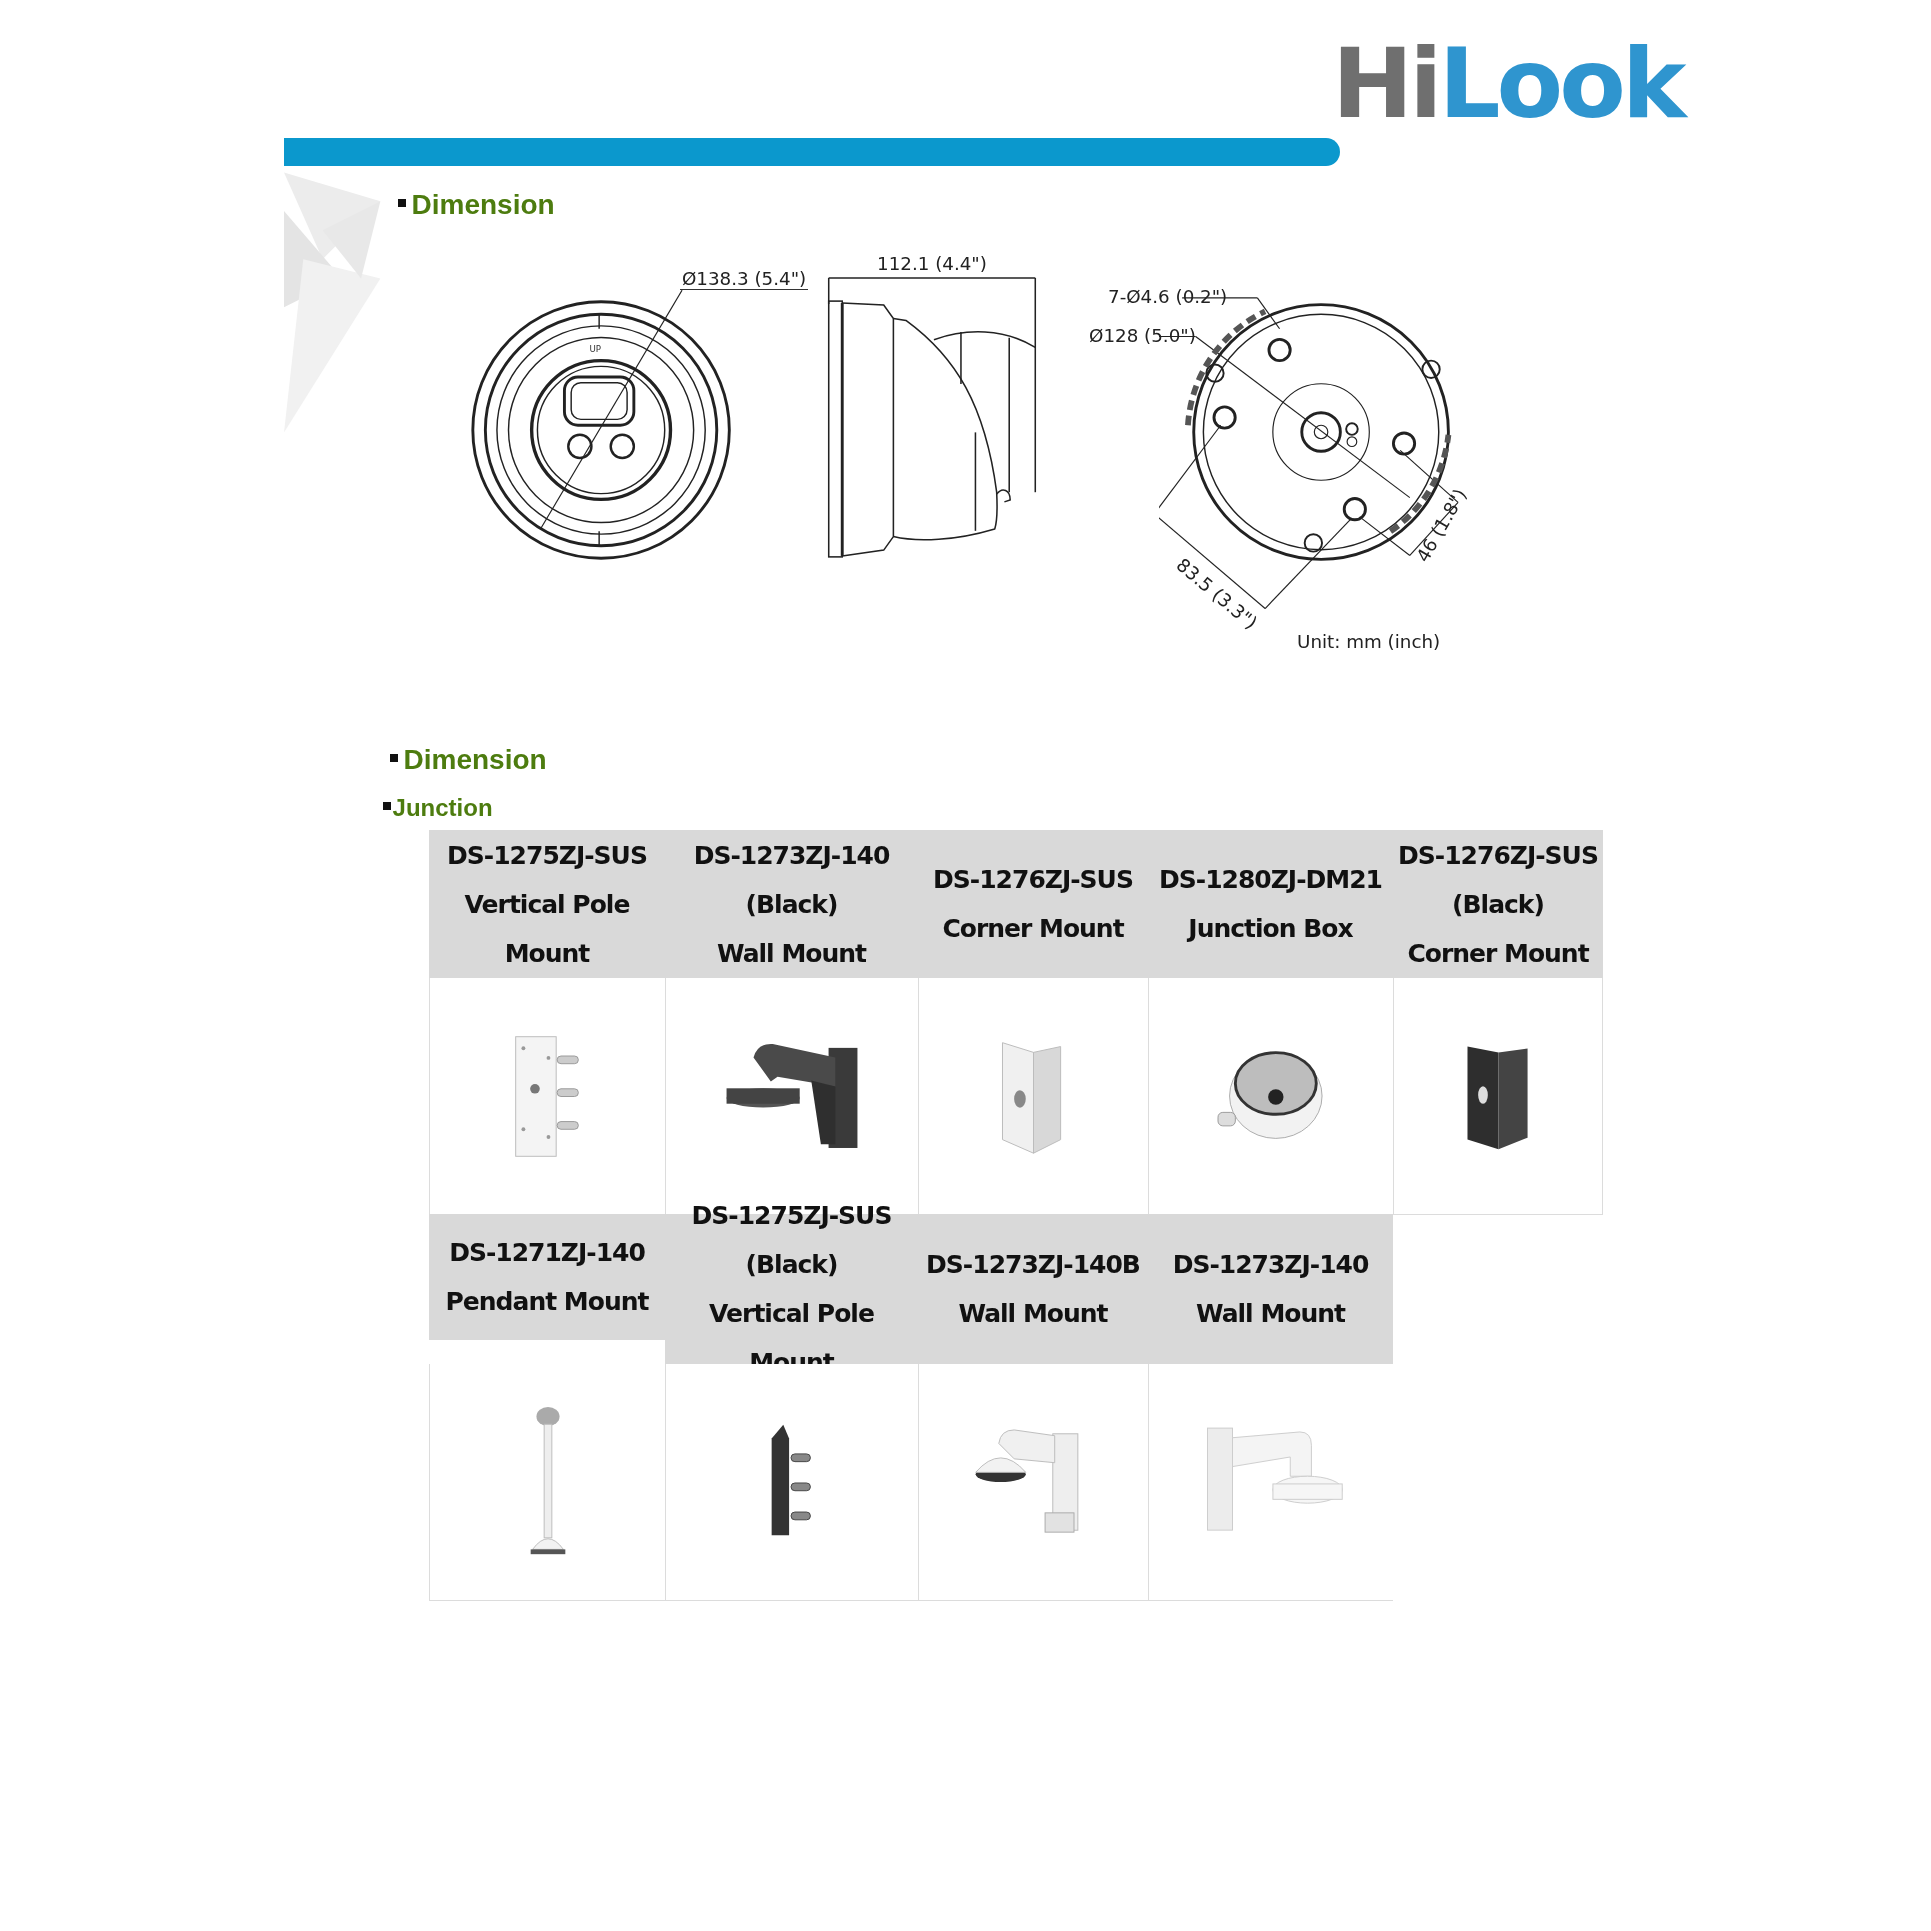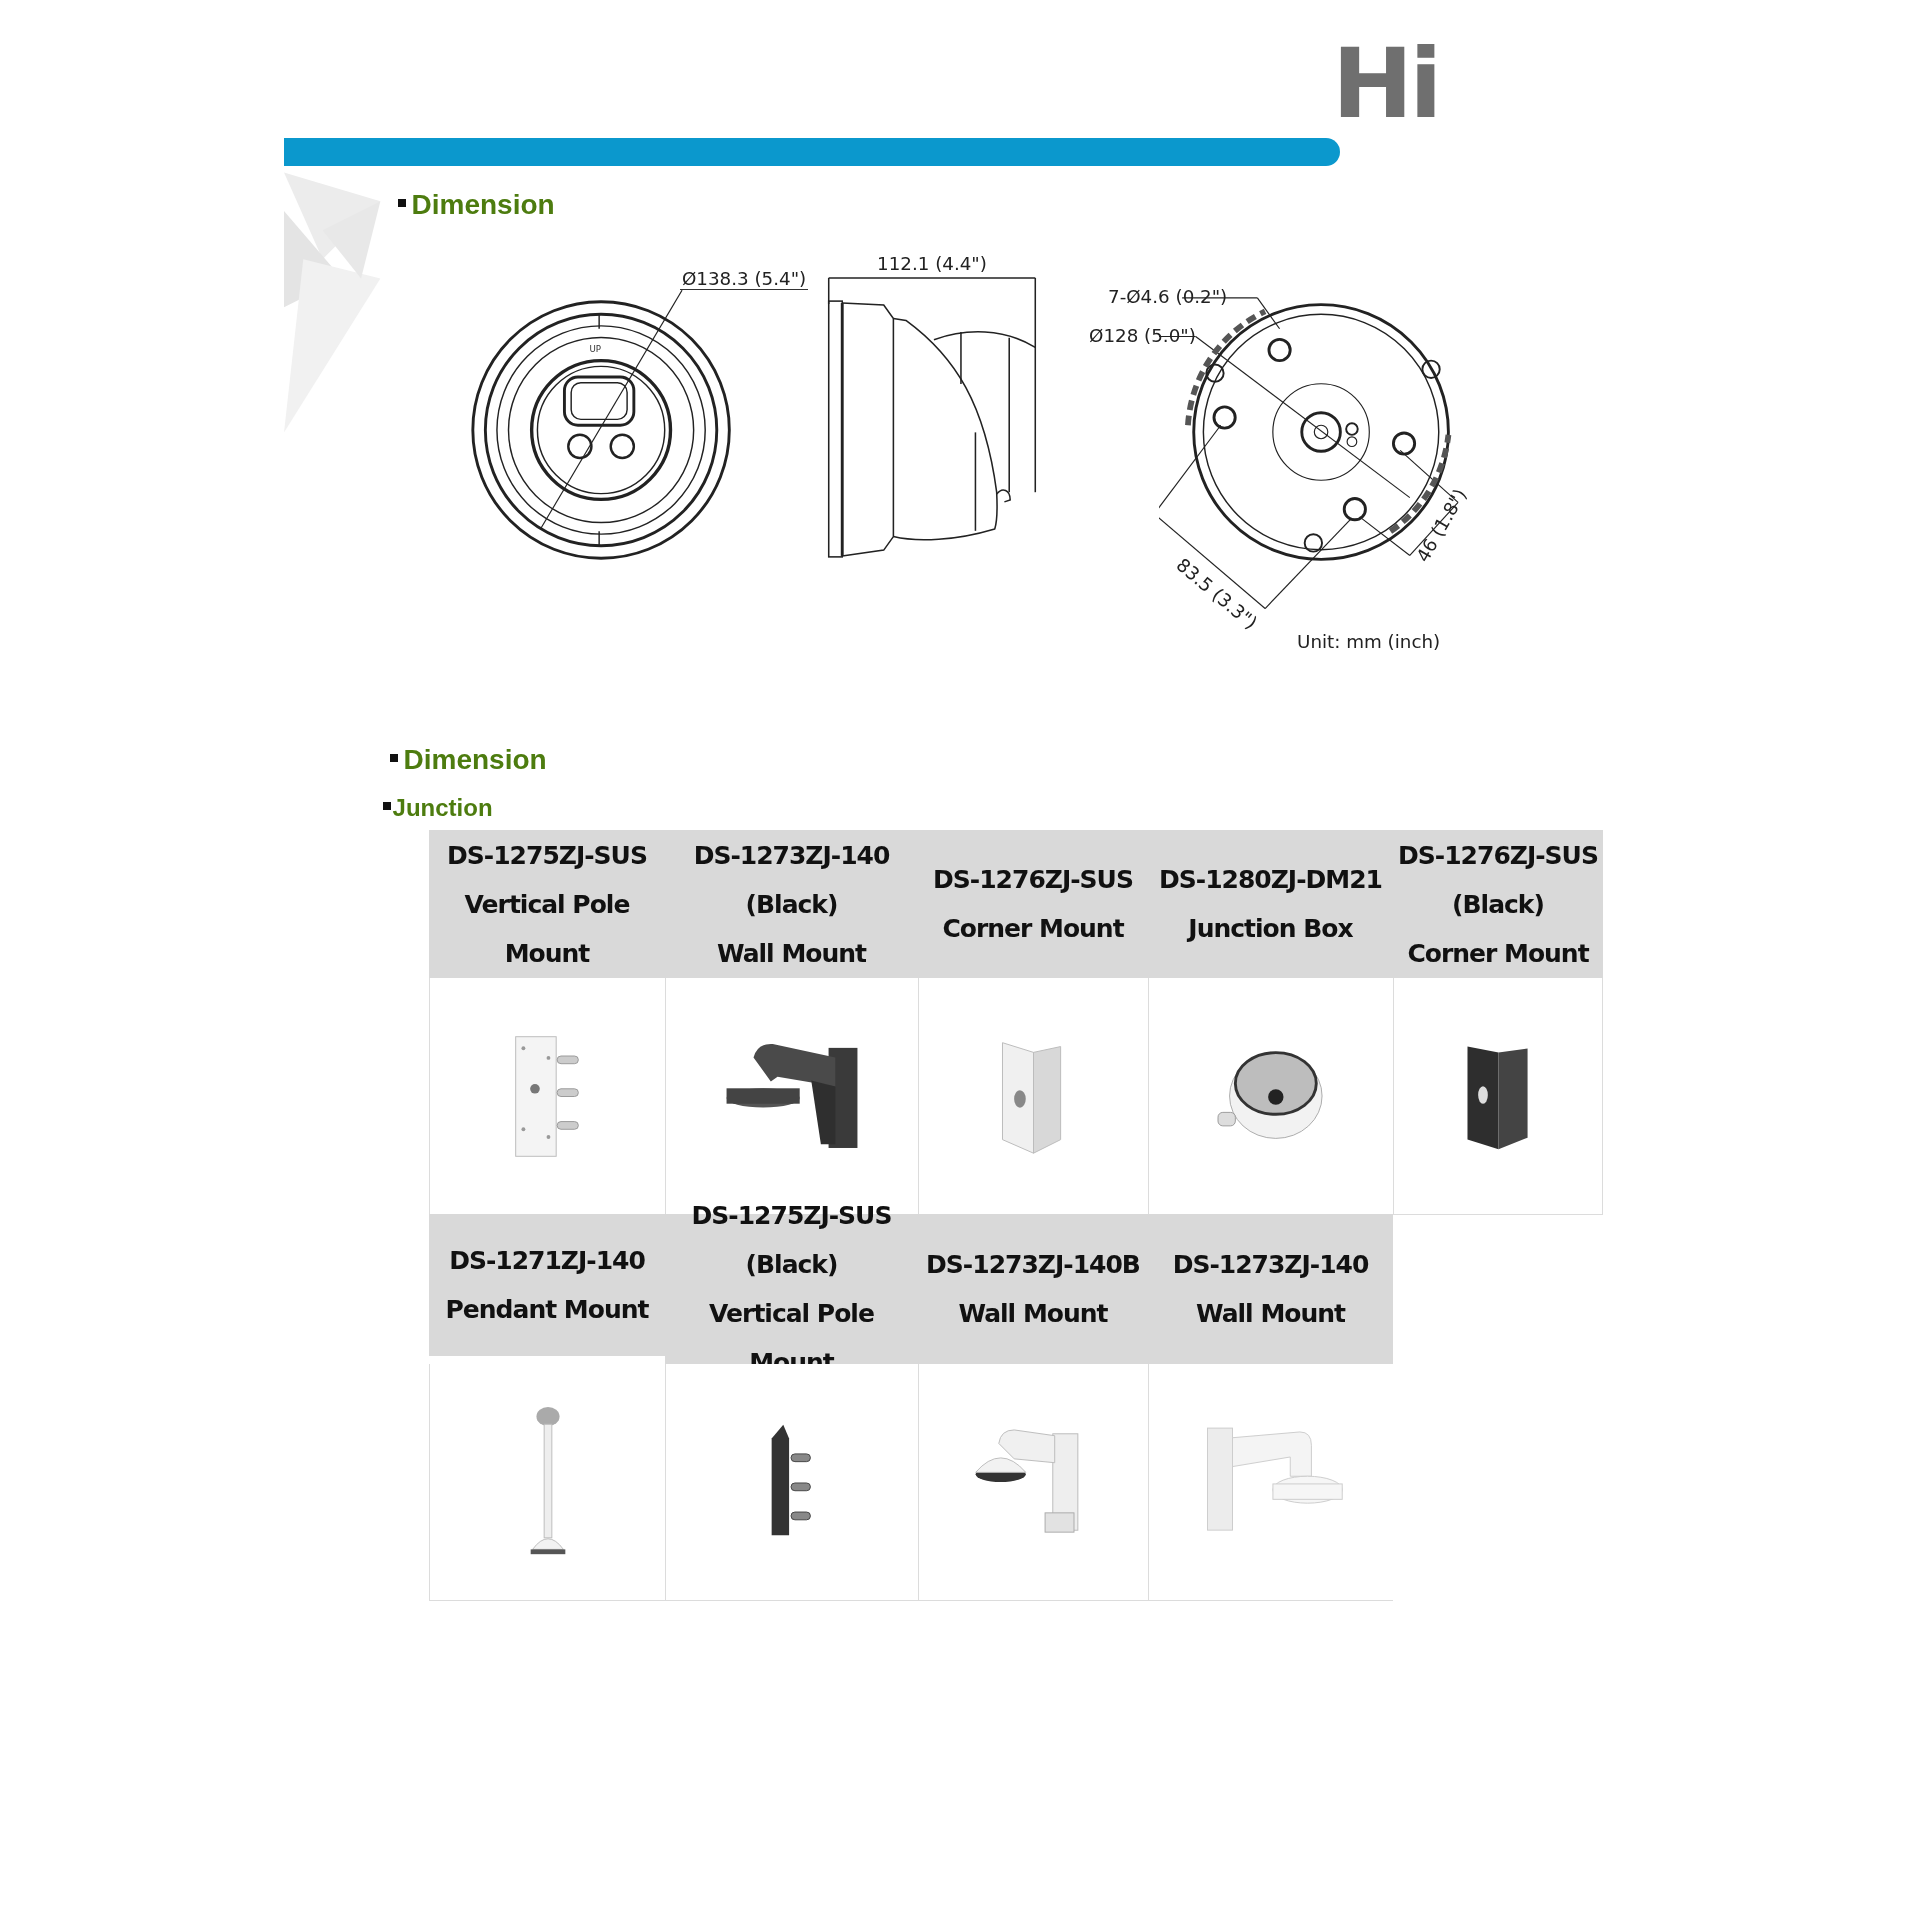--- a/index.html
+++ b/index.html
@@ -27,20 +27,21 @@
   .hcell { background:#d9d9d9; display:flex; flex-direction:column; align-items:center; justify-content:center; text-align:center; font-weight:bold; font-size:25px; line-height:49px; color:#111; box-sizing:border-box; font-family:"DejaVu Sans", sans-serif; letter-spacing:-1px; }
   .icell { background:#fff; box-sizing:border-box; border-left:1.9px solid #dcdcdc; border-bottom:1.9px solid #dcdcdc; display:flex; align-items:center; justify-content:center; }
   .icell.last { border-right:1.9px solid #dcdcdc; }
   svg { display:block; }
 </style>
 </head>
 <body>
 
 <div class="abs logo">
   <span class="hi">Hi</span>
+    <span class="look">Look</span>
 </div>
 
 <div class="abs topbar"></div>
 
 <svg class="abs deco" viewBox="0 0 110 270">
   <polygon points="0,0 100,30 40,90" fill="#ececec"></polygon>
   <polygon points="0,40 60,110 0,140" fill="#e4e4e4"></polygon>
   <polygon points="20,90 100,110 0,270" fill="#f1f1f1"></polygon>
   <polygon points="40,60 100,30 80,110" fill="#e8e8e8"></polygon>
 </svg>
@@ -203,21 +204,21 @@
     <div class="icell last" style="width:210px; height:237px;">
       <svg width="97" height="126" viewBox="0 0 100 130">
         <polygon points="18,14 50,20 50,120 18,110" fill="#2e2e2e"></polygon>
         <polygon points="50,20 80,16 80,108 50,120" fill="#444"></polygon>
         <ellipse cx="34" cy="64" rx="5" ry="9" fill="#ddd"></ellipse>
       </svg>
     </div>
   </div>
 
   <div class="row" style="top:384px; height:150px;">
-    <div class="hcell" style="width:236px; height:142px;">
+    <div class="hcell" style="width:236px; height:126px;">
       <div>DS-1271ZJ-140</div>
       <div>Pendant Mount</div>
     </div>
     <div class="hcell" style="width:253px; height:150px;">
       <div>DS-1275ZJ-SUS</div>
       <div>(Black)</div>
       <div>Vertical Pole Mount</div>
     </div>
     <div class="hcell" style="width:230px; height:150px;">
       <div>DS-1273ZJ-140B</div>

